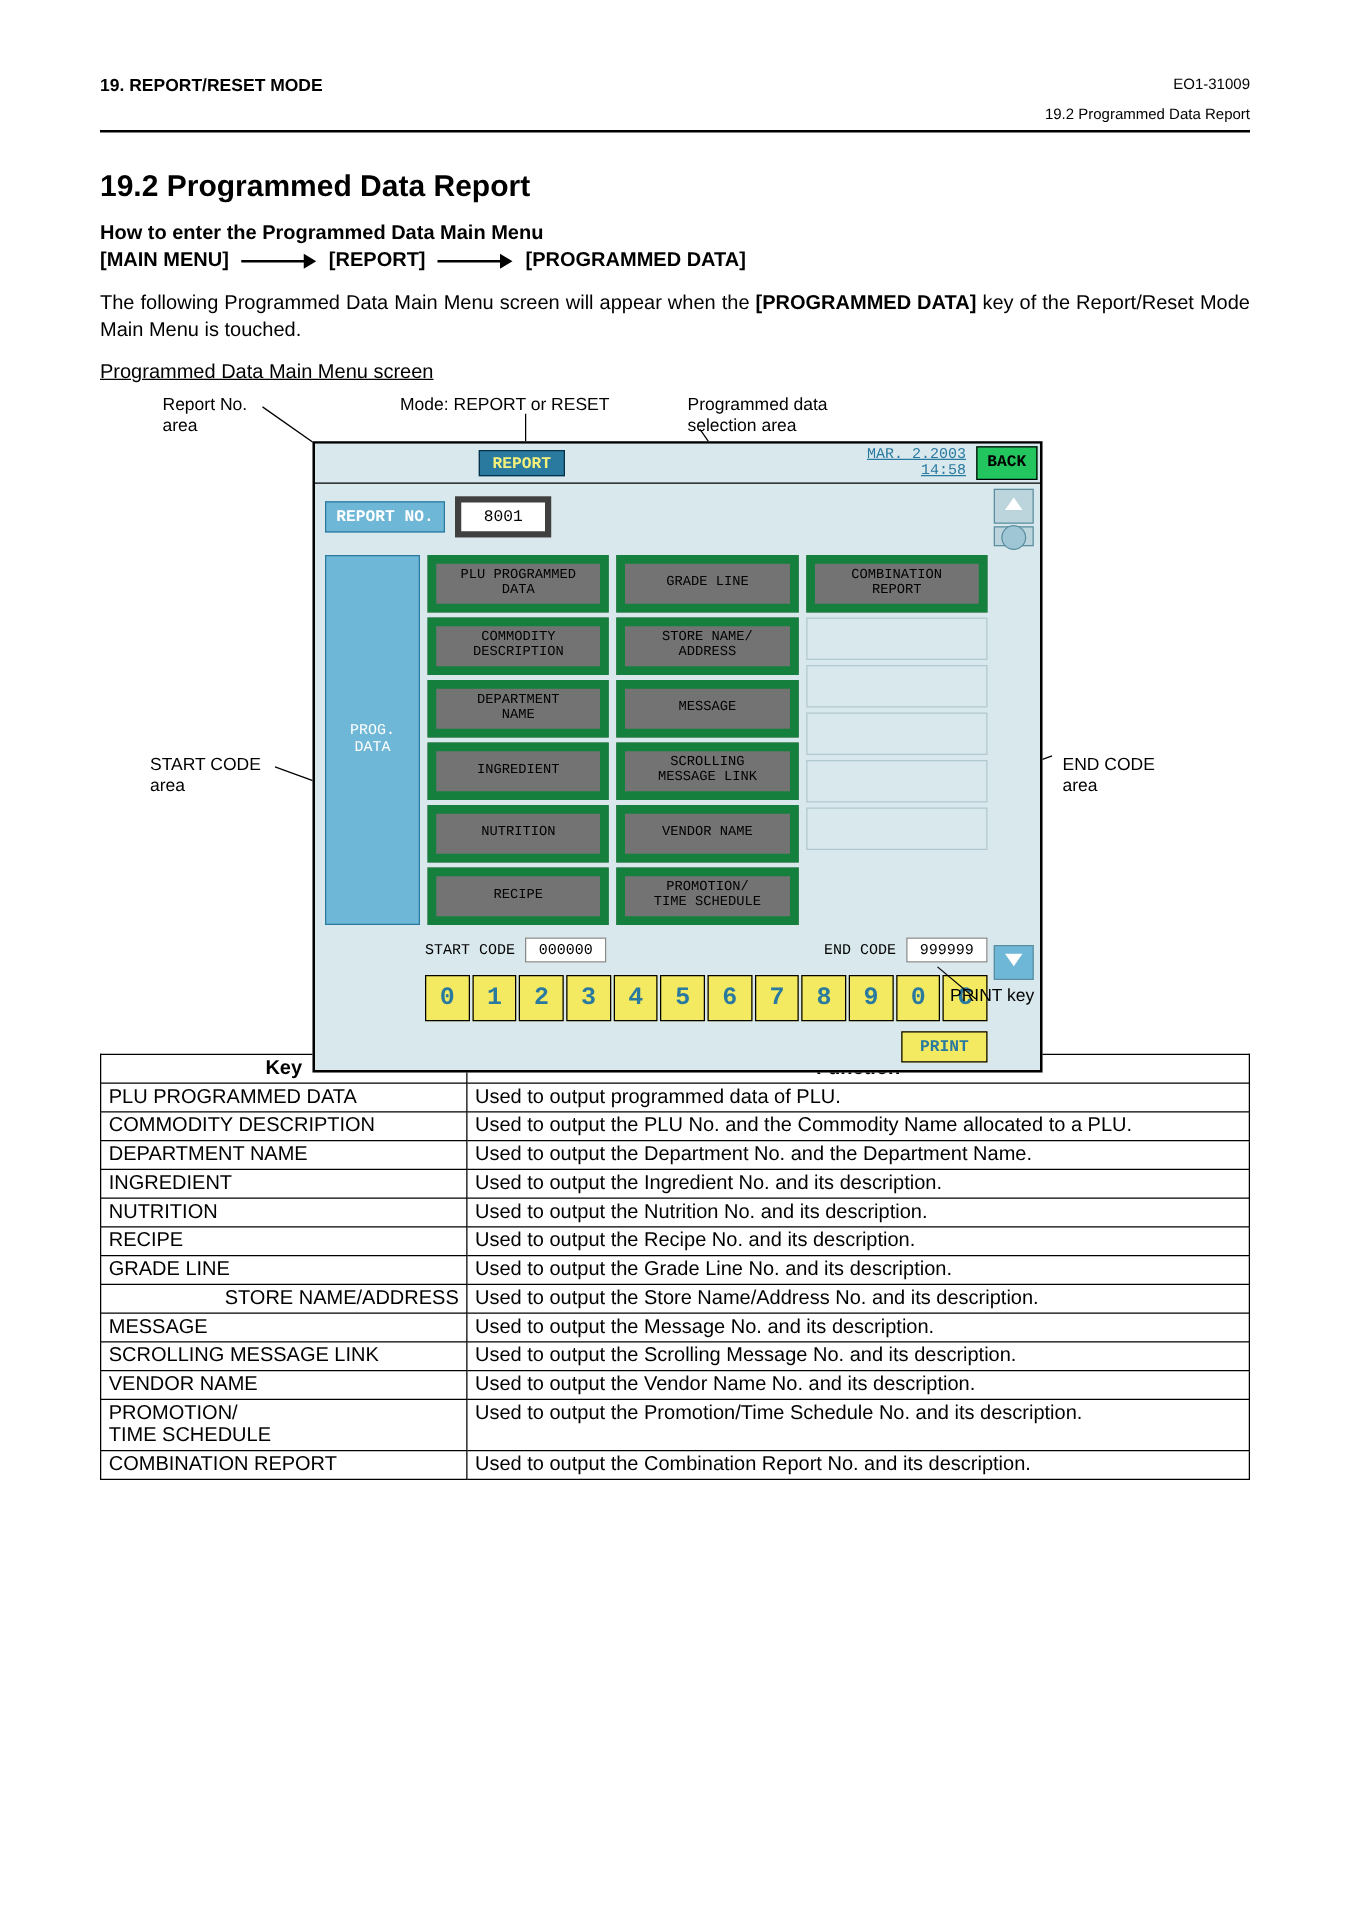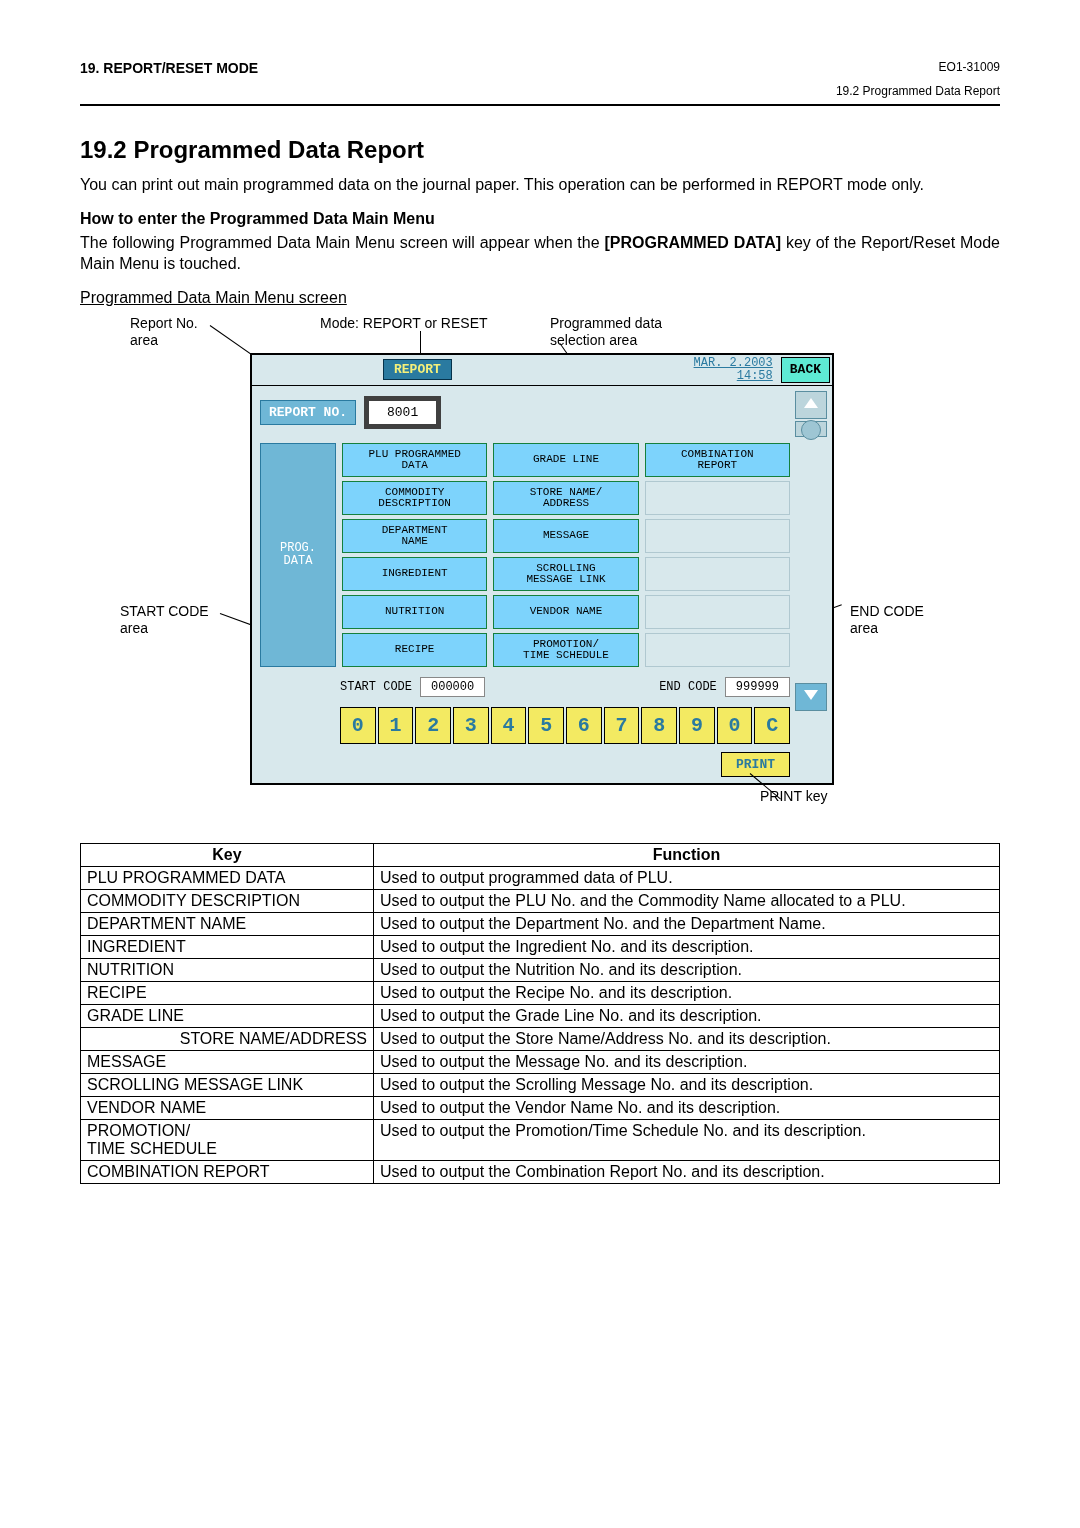--- a/index.html
+++ b/index.html
@@ -130,21 +130,21 @@
   .titlebar .datetime {
     color: #2a7aa0;
     font-size: 12px;
     text-align: right;
     padding: 2px 6px;
     line-height: 1.1;
     align-self: center;
     text-decoration: underline;
   }
   .titlebar .back {
-    background: #5eead4;
+    background: #22c55e;
     color: #000;
     font-weight: bold;
     padding: 4px 8px;
     border: 1px solid #000;
     margin: 2px;
   }
   .row2 {
     display: flex;
     align-items: center;
     gap: 8px;
@@ -198,21 +198,21 @@
     background:#6fb7d6;border:1px solid #2a7aa0;color:#fff;
     width:70px;
     display:flex;align-items:center;justify-content:center;
     text-align:center;font-size:12px;line-height:1.1;padding:4px 2px;
     align-self: stretch;
   }
   .btncol {
     display:flex;flex-direction:column;gap:4px;flex:1;
   }
   .keybtn {
-    background:#7dd3fc;border:1px solid #15803d;
+    background:#737373;border:7px solid #15803d;
     font-size:11px;text-align:center;line-height:1.05;
     padding:3px 2px;min-height:26px;
     display:flex;align-items:center;justify-content:center;
   }
   .coderow {
     display:flex;gap:8px;align-items:center;
     padding:6px 42px 6px 88px;
     font-size:12px;
   }
   .codebox {
@@ -257,23 +257,29 @@
 <div class="page">
 
   <div class="header-row">
     <span class="header-left">19. REPORT/RESET MODE</span>
     <span class="header-right">EO1-31009</span>
   </div>
   <div class="subheader">19.2 Programmed Data Report</div>
   <hr class="rule">
 
   <h2 class="section-title">19.2   Programmed Data Report</h2>
-  <p class="body">You can print out main programmed data on the journal paper.  This operation can be performed in REPORT mode only.</p>
 
   <div class="subhead">How to enter the Programmed Data Main Menu</div>
+  <div class="nav-flow">
+    <span>[MAIN MENU]</span>
+    <span class="arrow"></span>
+    <span>[REPORT]</span>
+    <span class="arrow"></span>
+    <span>[PROGRAMMED DATA]</span>
+  </div>
 
   <p class="body">
     <span>The following Programmed Data Main Menu screen will appear when the </span><b>[PROGRAMMED DATA]</b><span> key of the Report/Reset Mode Main Menu is touched.</span>
   </p>
 
   <div class="screen-caption">Programmed Data Main Menu screen</div>
 
   <div class="diagram-wrap">
 
     <div class="callout" style="left:50px;top:2px;white-space:pre;">Report No.

